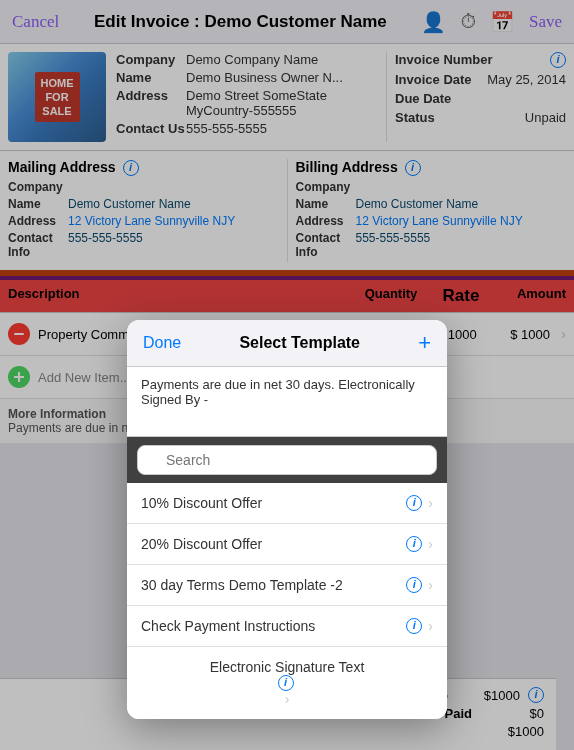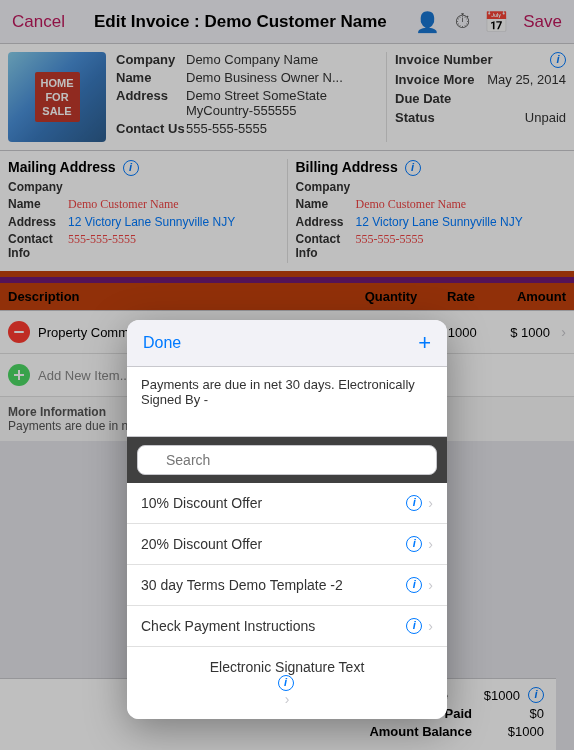--- a/index.html
+++ b/index.html
@@ -17,25 +17,26 @@
     .nav-bar {
       background: #f2f2f7;
       border-bottom: 1px solid #c8c8cd;
       display: flex;
       align-items: center;
       justify-content: space-between;
       padding: 0 12px;
       height: 44px;
     }
     .nav-cancel, .nav-save {
-      color: #be185d;
+      color: #8b5cf6;
       font-size: 17px;
       background: none;
       border: none;
       cursor: pointer;
+      font-family: Liberation Serif, serif;
     }
     .nav-title {
       font-size: 17px;
       font-weight: 600;
       color: #000;
     }
     .nav-icons {
       display: flex;
       gap: 14px;
       align-items: center;
@@ -159,36 +160,35 @@
       font-weight: 600;
       width: 60px;
       flex-shrink: 0;
       color: #333;
     }
     .address-value {
       color: #007aff;
       flex: 1;
     }
     .address-value-plain {
-      color: #ef4444;
+      color: #0c4a6e;
       flex: 1;
-      font-family: Liberation Serif, serif;
     }
 
     
     .table-header {
-      background: #c2410c;
+      background: #ef4444;
       display: flex;
       padding: 6px 8px;
       border-bottom: 1px solid #c8c8cd;
-      border-top: 6px solid #701a75;
+      border-top: 4px solid #701a75;
     }
     .col-desc { flex: 1; font-weight: 600; font-size: 13px; }
     .col-qty { width: 70px; text-align: center; font-weight: 600; font-size: 13px; }
-    .col-rate { width: 70px; text-align: center; font-weight: 600; font-size: 13px; }
+    .col-rate { width: 70px; text-align: center; font-weight: 600; font-size: 17px; }
     .col-amt { width: 70px; text-align: right; font-weight: 600; font-size: 13px; }
 
     
     .line-item {
       background: #fff;
       display: flex;
       align-items: center;
       padding: 10px 8px;
       border-bottom: 1px solid #e0e0e0;
     }
@@ -422,21 +422,21 @@
       <span class="company-label">Contact Us</span>
       <span class="company-value">555-555-5555</span>
     </div>
   </div>
   <div class="invoice-details">
     <div class="invoice-row">
       <span class="invoice-field-label">Invoice Number</span>
       <span class="info-icon">i</span>
     </div>
     <div class="invoice-row">
-      <span class="invoice-field-label">Invoice More</span>
+      <span class="invoice-field-label">Invoice Date</span>
       <span class="invoice-field-value">May 25, 2014</span>
     </div>
     <div class="invoice-row">
       <span class="invoice-field-label">Due Date</span>
       <span class="invoice-field-value"></span>
     </div>
     <div class="invoice-row">
       <span class="invoice-field-label">Status</span>
       <span class="invoice-field-value">Unpaid</span>
     </div>
@@ -527,30 +527,30 @@
   <div class="total-row">
     <span class="total-label">Total Amt Due</span>
     <span class="total-value">$1000</span>
     <span class="info-icon" style="margin-left:8px;">i</span>
   </div>
   <div class="total-row">
     <span class="total-label">Amount Paid</span>
     <span class="total-value">$0</span>
   </div>
   <div class="total-row">
-    <span class="total-label">Amount Balance</span>
     <span class="total-value">$1000</span>
   </div>
 </div>
 
 <div class="modal-overlay">
   <div class="modal-sheet">
 
     <div class="modal-header">
       <button class="modal-done-btn">Done</button>
+      <span class="modal-title">Select Template</span>
       <button class="modal-add-btn">+</button>
     </div>
 
     <div class="modal-notes">Payments are due in net 30 days. Electronically Signed By -</div>
 
     <div class="modal-search-bar">
       <div class="search-wrap">
         <span class="search-icon-inner">🔍</span>
         <input class="modal-search-input" type="text" placeholder="Search" style="">
       </div>

